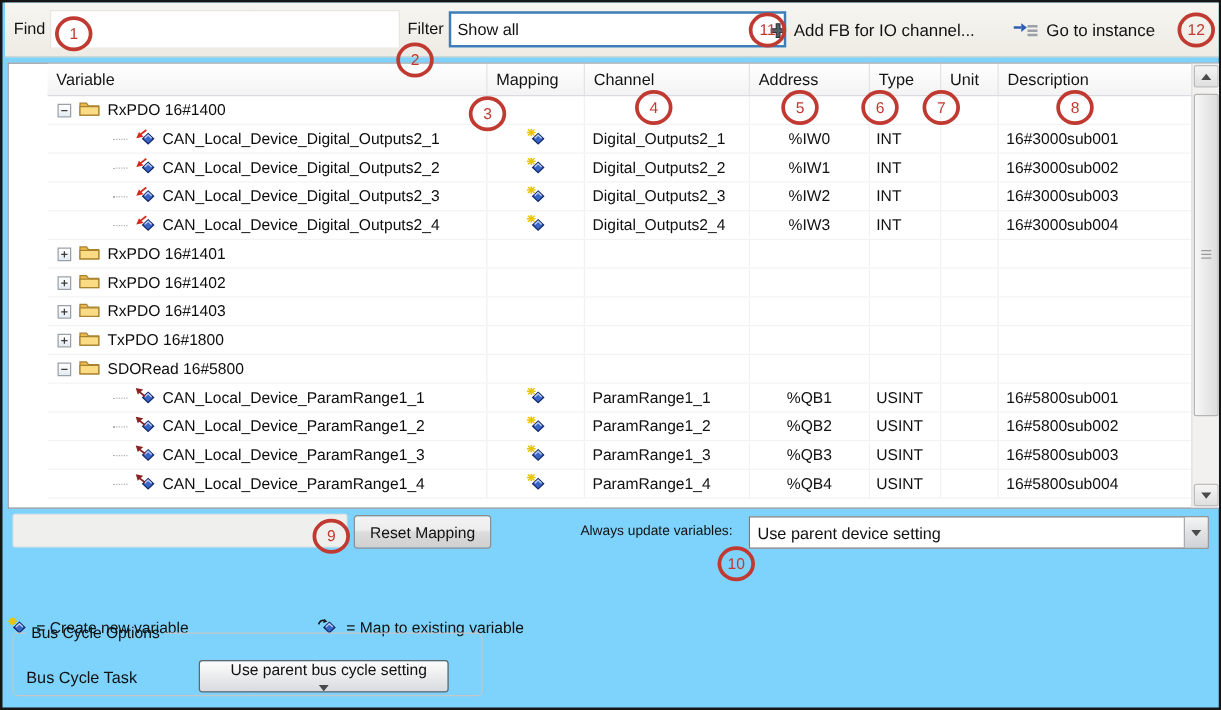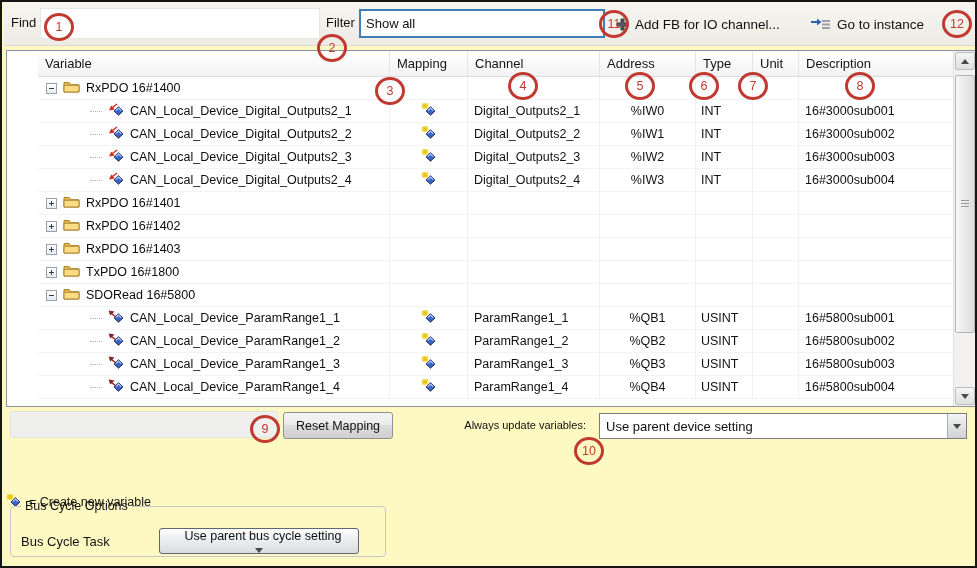--- a/index.html
+++ b/index.html
@@ -1,34 +1,34 @@
 <!DOCTYPE html>
 <html><head>
 <meta charset="utf-8">
 <style>
   * { margin:0; padding:0; box-sizing:border-box; }
   body { background:#c9c9c9; font-family:"Liberation Sans","DejaVu Sans",sans-serif; }
   .screen {
-    position:relative; width:977px; height:568px; background:#fef9c3;
+    position:relative; width:977px; height:568px; background:#7dd3fc;
     border:2px solid #161616; overflow:hidden;
     font-size:12.5px; color:#111;
   }
   
   .toolbar {
     position:absolute; left:2px; top:0; width:971px; height:44px;
     background:linear-gradient(#f6f5f0,#edebe4);
     border-bottom:1px solid #d9d7cf;
   }
   .tb-label { position:absolute; top:13px; font-size:13px; color:#111; }
   .find-input {
     position:absolute; left:36px; top:6px; width:280px; height:31px;
     background:#fff; border:1px solid #e7e6e0;
   }
   .filter-combo {
-    position:absolute; left:355px; top:7px; width:246px; height:29px;
+    position:absolute; left:355px; top:7px; width:270px; height:29px;
     background:#fff; border:2px solid #3d7eb9; display:flex; align-items:center;
     padding-left:5px; font-size:13px;
   }
   .tb-btn {
     position:absolute; top:5px; height:34px; display:flex; align-items:center;
     gap:6px; background:transparent; border:none; font-size:13.5px;
     font-family:inherit; color:#111; cursor:default; padding:0 6px;
   }
   .tb-btn .ic { display:inline-flex; }
   
@@ -587,20 +587,31 @@
           </g>
           <g stroke="#e7c600" stroke-width="1.3">
             <line x1="0.5" y1="3" x2="7.5" y2="3"></line>
             <line x1="1.4" y1="0.6" x2="6.6" y2="5.4"></line>
             <line x1="6.6" y1="0.6" x2="1.4" y2="5.4"></line>
             <line x1="4" y1="0" x2="4" y2="6"></line>
           </g>
         </svg></span>
     <span>= Create new variable</span>
   </div>
+  <div class="legend-item leg-2">
+    <span><svg width="15" height="13" viewBox="0 0 15 13">
+          <g transform="translate(4.5,3)">
+            <polygon points="5,0.8 9.4,5 5,9.2 0.6,5" fill="#3a66c8" stroke="#132a6a" stroke-width="1"></polygon>
+            <polyline points="2.2,4.6 5,2 7.8,4.6" fill="none" stroke="#b9ccf5" stroke-width="1.2"></polyline>
+          </g>
+          <path d="M0.8 5.5 Q2.5 1.2 6 2.6" fill="none" stroke="#1a1a1a" stroke-width="1.3"></path>
+          <polygon points="7.8,3.4 4.4,4.4 5.6,1" fill="#1a1a1a"></polygon>
+        </svg></span>
+    <span>= Map to existing variable</span>
+  </div>
 
   <fieldset class="bus-group">
     <legend>Bus Cycle Options</legend>
     <span class="bus-task-label">Bus Cycle Task</span>
     <div class="bus-combo">
       <span class="val">Use parent bus cycle setting</span>
       <span class="arr">
           <span class="tri-down"></span>
         </span>
     </div>

